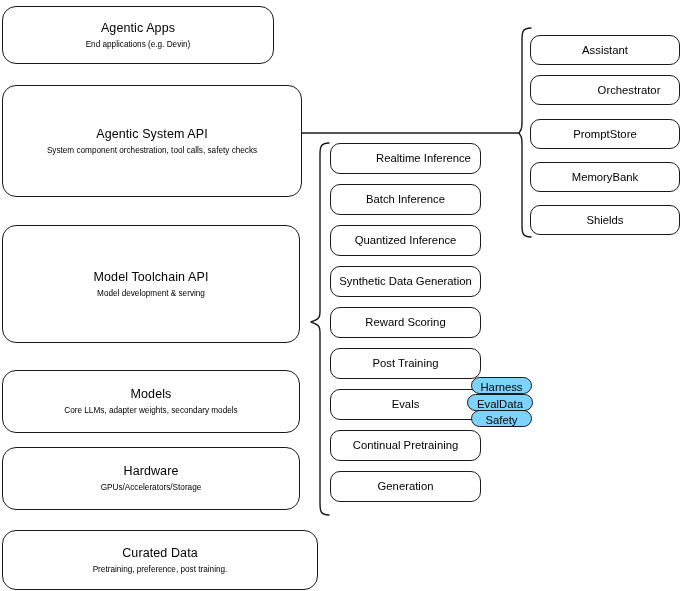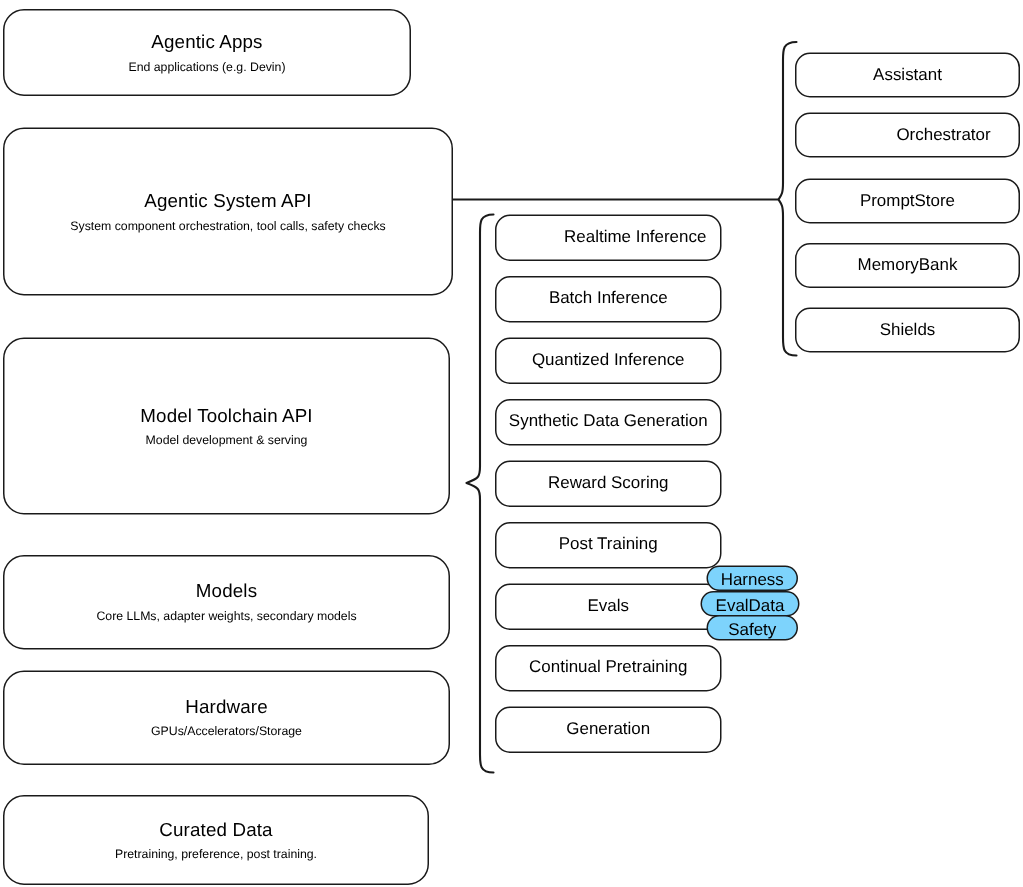--- a/index.html
+++ b/index.html
@@ -148,21 +148,21 @@
   <div class="box layer-box" style="left:2px; top:370px; width:298px; height:63px;">
     <div class="layer-title">Models</div>
     <div class="layer-sub">Core LLMs, adapter weights, secondary models</div>
   </div>
 
   <div class="box layer-box" style="left:2px; top:447px; width:298px; height:63px;">
     <div class="layer-title">Hardware</div>
     <div class="layer-sub">GPUs/Accelerators/Storage</div>
   </div>
 
-  <div class="box layer-box" style="left:2px; top:530px; width:284px; height:60px;">
+  <div class="box layer-box" style="left:2px; top:530px; width:316px; height:60px;">
     <div class="layer-title">Curated Data</div>
     <div class="layer-sub">Pretraining, preference, post training.</div>
   </div>
 
   <div class="box chip" style="left:330px; top:143px; width:151px; height:31px;padding-left:36px;">
     <div class="chip-label">Realtime Inference</div>
   </div>
 
   <div class="box chip" style="left:330px; top:184px; width:151px; height:31px;">
     <div class="chip-label">Batch Inference</div>

